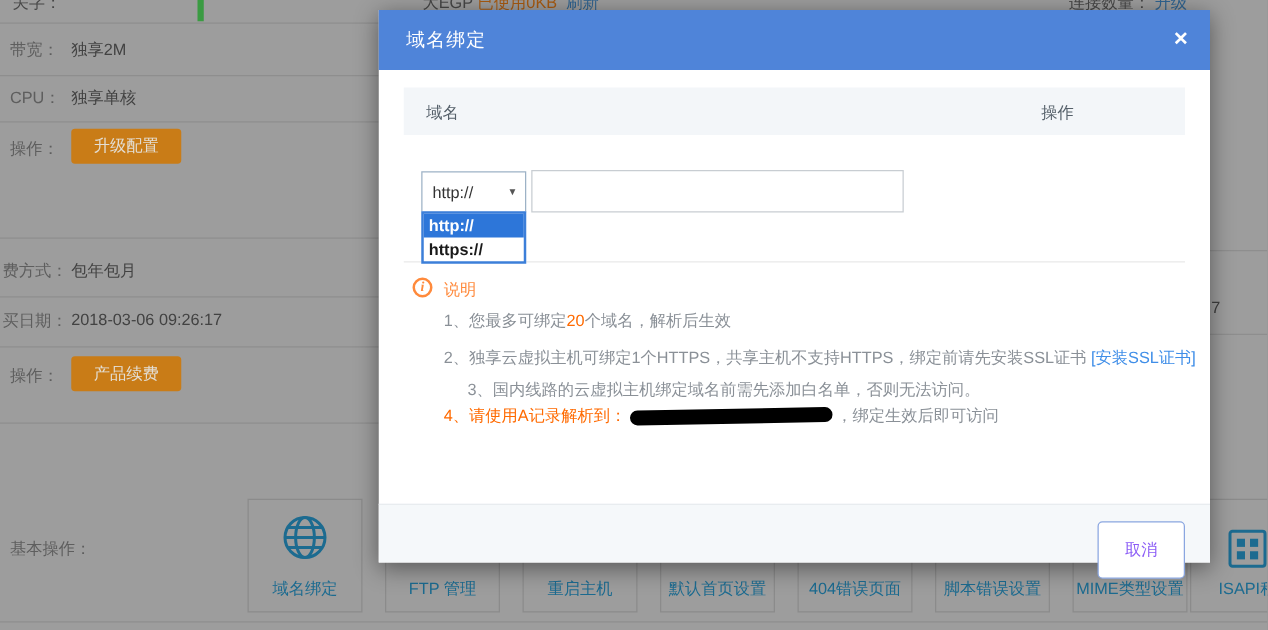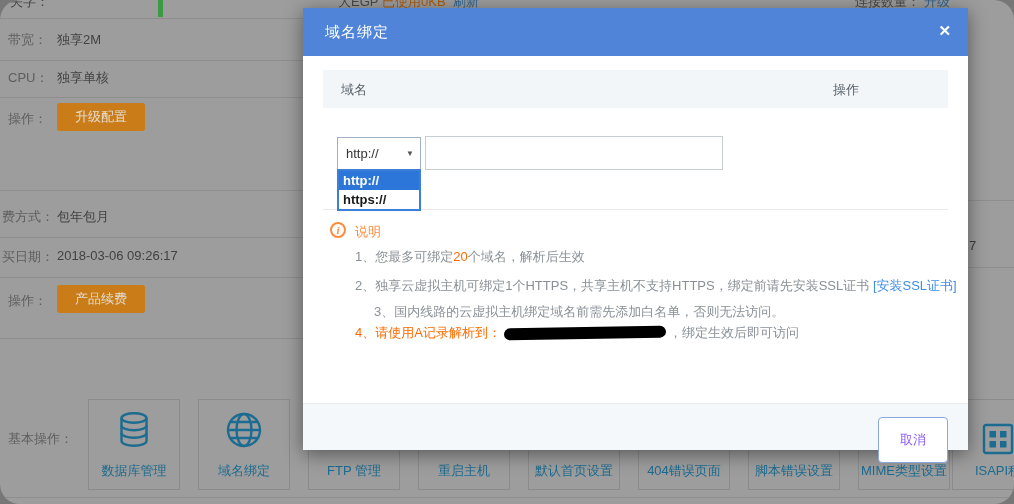--- a/index.html
+++ b/index.html
@@ -1,17 +1,17 @@
 <!DOCTYPE html>
 <html><head>
 <meta charset="utf-8">
 <style>
   html,body{margin:0;padding:0;background:#777;}
   .screen{position:relative;width:1014px;height:504px;background:#9d9d9d;overflow:hidden;
-          font-family:"Liberation Sans",sans-serif;border-radius:20px;-webkit-font-smoothing:antialiased;}
+          font-family:"Liberation Sans",sans-serif;-webkit-font-smoothing:antialiased;}
 
   
   .bg-divider{position:absolute;height:1px;background:#8e8e8e;}
   .bg-label{position:absolute;font-size:13px;color:#5e5e5e;white-space:nowrap;}
   .bg-value{position:absolute;font-size:13px;color:#424242;white-space:nowrap;}
   .bg-btn{position:absolute;width:88px;height:28px;background:#c97c17;color:#e3ded4;
           font-size:13px;display:flex;align-items:center;justify-content:center;
           border:none;border-radius:3px;}
   .top-frag{position:absolute;top:-7px;font-size:13px;color:#474747;white-space:nowrap;}
   .frag-orange{color:#a85a10;}
@@ -99,31 +99,20 @@
   <div class="bg-value" style="left:57px;top:208px">包年包月</div>
 
   <div class="bg-label" style="left:2px;top:248px">买日期：</div>
   <div class="bg-value" style="left:57px;top:248px">2018-03-06 09:26:17</div>
 
   <div class="bg-label" style="left:8px;top:292px">操作：</div>
   <button class="bg-btn" style="left:57px;top:285px">产品续费</button>
 
   <div class="bg-label" style="left:8px;top:430px">基本操作：</div>
 
-  <div class="card" style="left:88px">
-    <span class="card-icon">
-      <svg width="32" height="38" viewBox="0 0 32 38" fill="none" stroke="#1c6b90" stroke-width="2.4">
-        <ellipse cx="16" cy="7" rx="12.5" ry="4.8"></ellipse>
-        <path d="M3.5 7 v23 c0 2.7 5.6 4.8 12.5 4.8 s12.5 -2.1 12.5 -4.8 V7"></path>
-        <path d="M3.5 14.5 c0 2.7 5.6 4.8 12.5 4.8 s12.5 -2.1 12.5 -4.8"></path>
-        <path d="M3.5 22 c0 2.7 5.6 4.8 12.5 4.8 s12.5 -2.1 12.5 -4.8"></path>
-      </svg>
-    </span>
-    <div class="card-label">数据库管理</div>
-  </div>
 
   <div class="card" style="left:198px">
     <span class="card-icon">
       <svg width="38" height="38" viewBox="0 0 38 38" fill="none" stroke="#1c6b90" stroke-width="2.4">
         <circle cx="19" cy="19" r="16"></circle>
         <ellipse cx="19" cy="19" rx="7.5" ry="16"></ellipse>
         <line x1="3" y1="19" x2="35" y2="19"></line>
         <line x1="5.5" y1="11" x2="32.5" y2="11"></line>
         <line x1="5.5" y1="27" x2="32.5" y2="27"></line>
       </svg>

